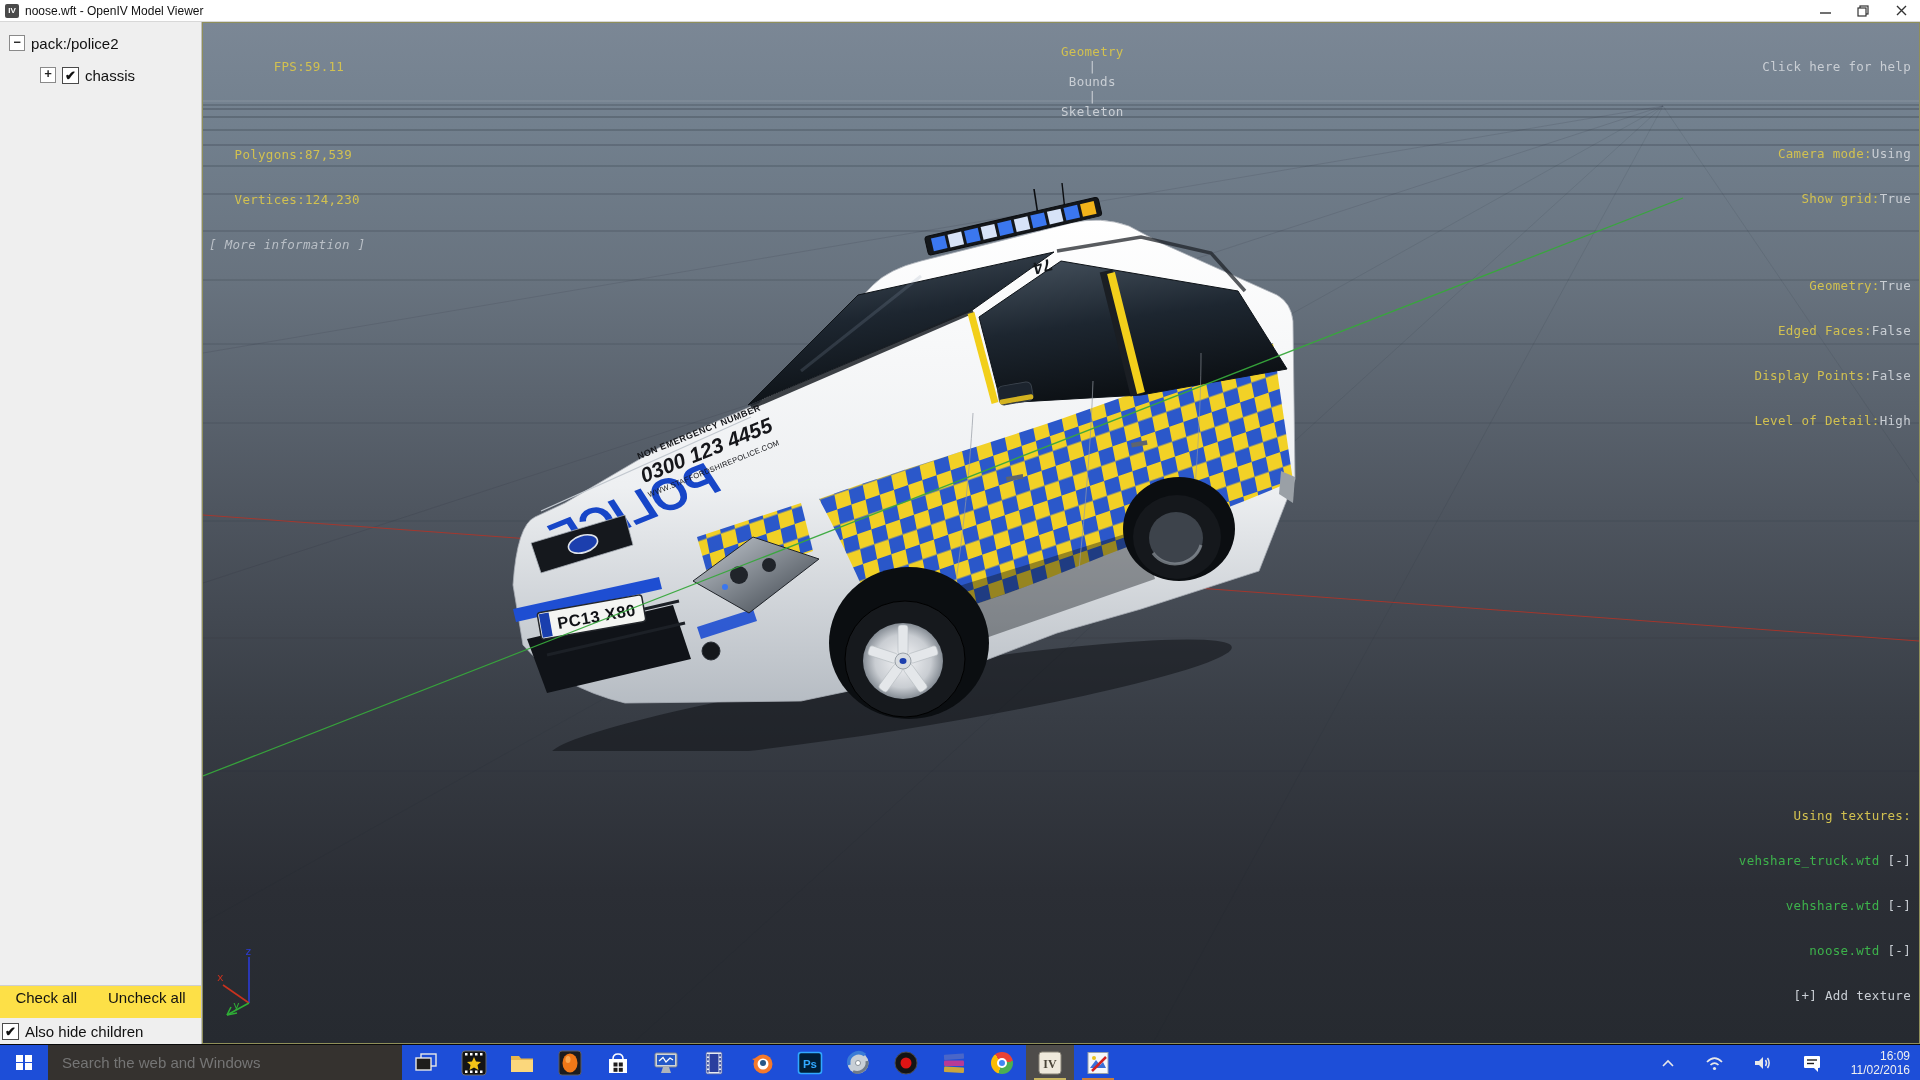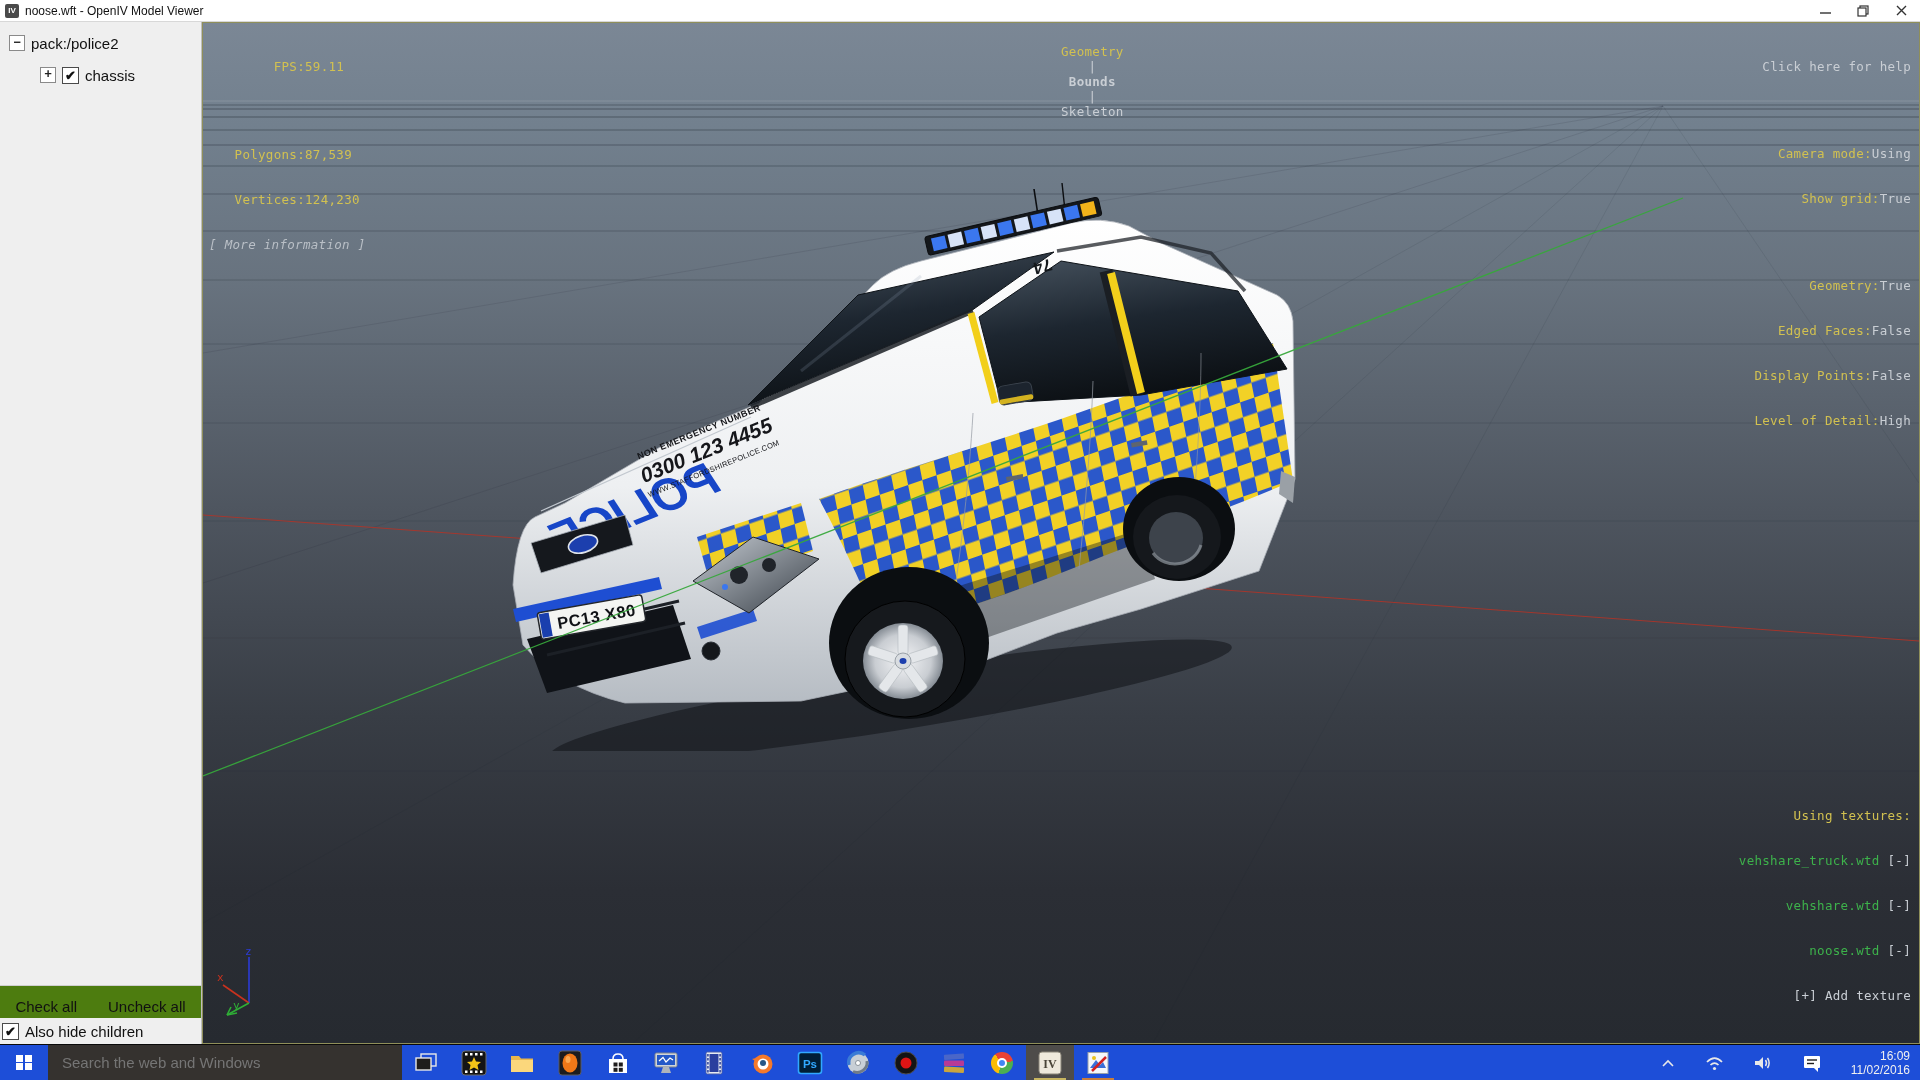--- a/index.html
+++ b/index.html
@@ -15,21 +15,21 @@
   .main{position:absolute;left:0;top:22px;width:1920px;height:1022px;}
   .sidebar{position:absolute;left:0;top:0;width:202px;height:1022px;background:#efefef;border-right:1px solid #bdbdbd;box-sizing:border-box;display:flex;flex-direction:column;}
   .tree{position:relative;flex:0 0 auto;padding-top:8px;}
   .trow{display:flex;align-items:center;height:26px;}
   .trow.root{padding-left:9px;}
   .trow.child{padding-left:40px;margin-top:6px;}
   .expander{width:16px;height:16px;background:#fff;border:1px solid #8a8a8a;box-sizing:border-box;font:bold 12px/13px "DejaVu Sans Mono",monospace;text-align:center;color:#222;}
   .cbx{width:17px;height:17px;background:#fff;border:1px solid #4a4a4a;box-sizing:border-box;margin-left:6px;font:bold 13px/15px "Liberation Sans",sans-serif;text-align:center;color:#111;}
   .tlabel{font-size:15px;color:#111;margin-left:6px;}
   .side-fill{flex:1 1 auto;}
-  .btnbar{flex:0 0 32px;border-top:1px solid #cfcfcf;background:#4d7c0f;display:flex;align-items:flex-end;justify-content:space-around;padding:0 0;}
+  .btnbar{flex:0 0 32px;border-top:1px solid #cfcfcf;background:#fde047;display:flex;align-items:flex-start;justify-content:space-around;padding:0 0;}
   .flatbtn{font-size:15px;color:#111;padding:3px 8px;}
   .hiderow{flex:0 0 26px;display:flex;align-items:center;background:#efefef;padding-left:2px;}
   .hiderow .cbx{margin-left:0;}
   .hiderow .tlabel{font-size:15px;}
   
   .viewport{position:absolute;left:202px;top:0;width:1718px;height:1022px;box-sizing:border-box;border:1px solid #8f8f5a;background:linear-gradient(180deg,#7b8795 0%,#72808e 10%,#68737f 25%,#4e555f 48%,#383d45 68%,#2b2e35 85%,#262a30 100%);overflow:hidden;}
   .layer{position:absolute;left:0;top:0;width:100%;height:100%;pointer-events:none;}
   .mono{font-family:"DejaVu Sans Mono",monospace;font-size:12.5px;letter-spacing:0.3px;}
   .ylw{color:#d2c150;}
   .gry{color:#c9ced4;}
@@ -275,21 +275,21 @@
         <div><span class="lbl ylw">FPS:</span><span class="ylw valpad">59.11</span></div>
         <div class="gap"></div>
         <div><span class="lbl ylw">Polygons:</span><span class="ylw valpad">87,539</span></div>
         <div><span class="lbl ylw">Vertices:</span><span class="ylw valpad">124,230</span></div>
         <div class="moreinfo" style="pointer-events:auto;">[ More information ]</div>
       </div>
 
       <div class="ov mono tabs">
         <span class="ylw" style="pointer-events:auto;">Geometry</span>
         <span class="gry">|</span>
-        <span class="gry" style="pointer-events:auto;font-weight:bold;">Bounds</span>
+        <span class="gry" style="pointer-events:auto;">Bounds</span>
         <span class="gry">|</span>
         <span class="gry" style="pointer-events:auto;">Skeleton</span>
       </div>
 
       <div class="ov mono topright" style="pointer-events:auto;">
         <div class="gry">Click here for help</div>
         <div class="gap"></div>
         <div><span class="ylw">Camera mode:</span><span class="gry valpad">Using</span></div>
         <div><span class="ylw">Show grid:</span><span class="gry valpad">True</span></div>
         <div class="gap"></div>

